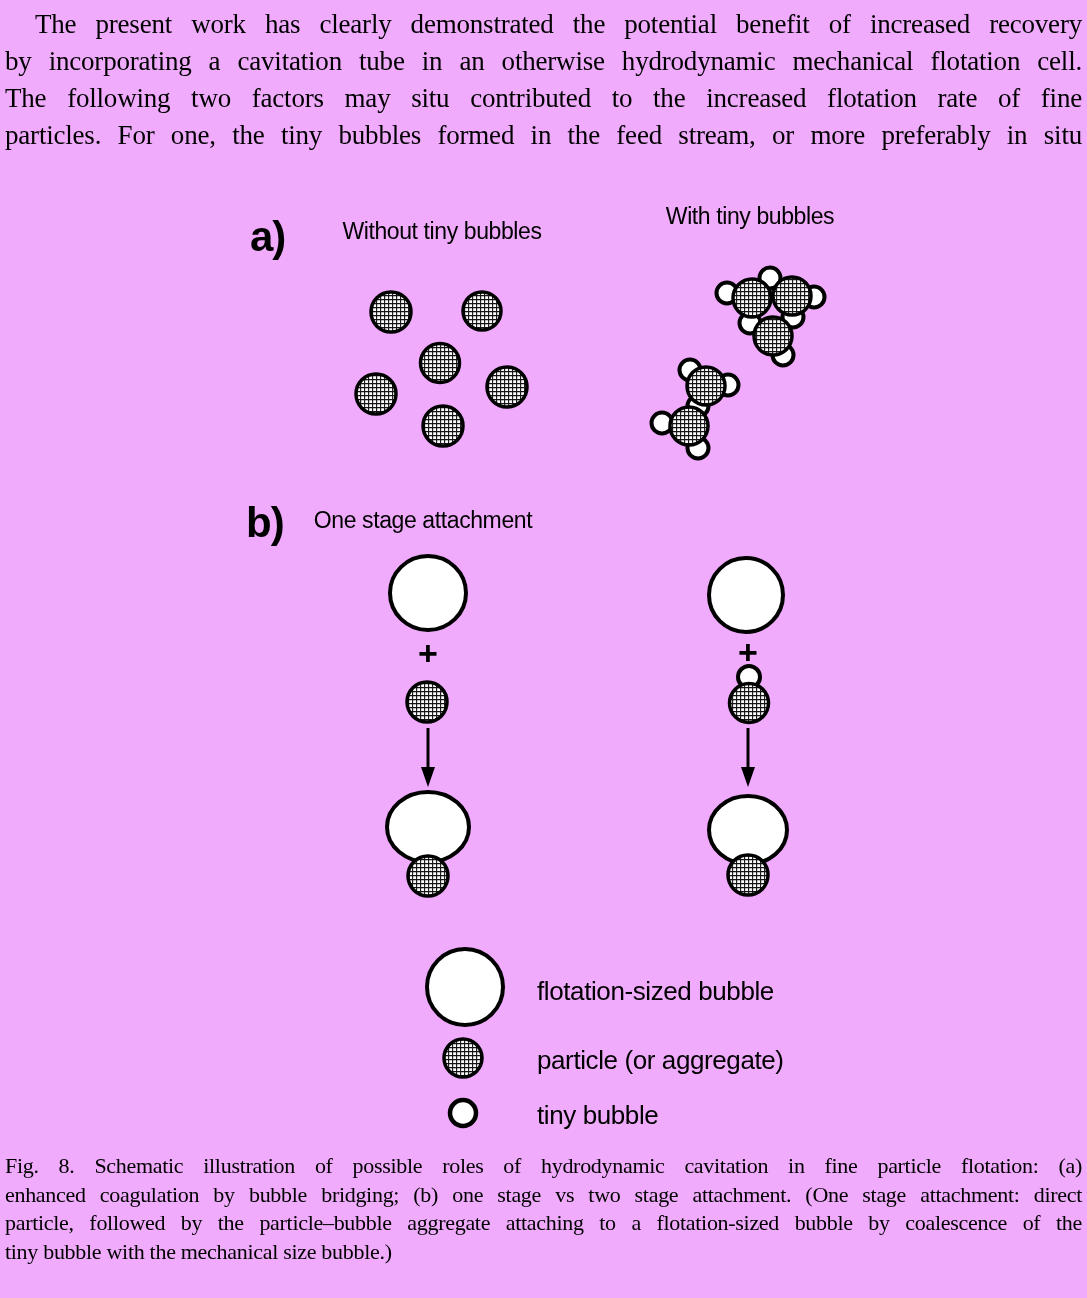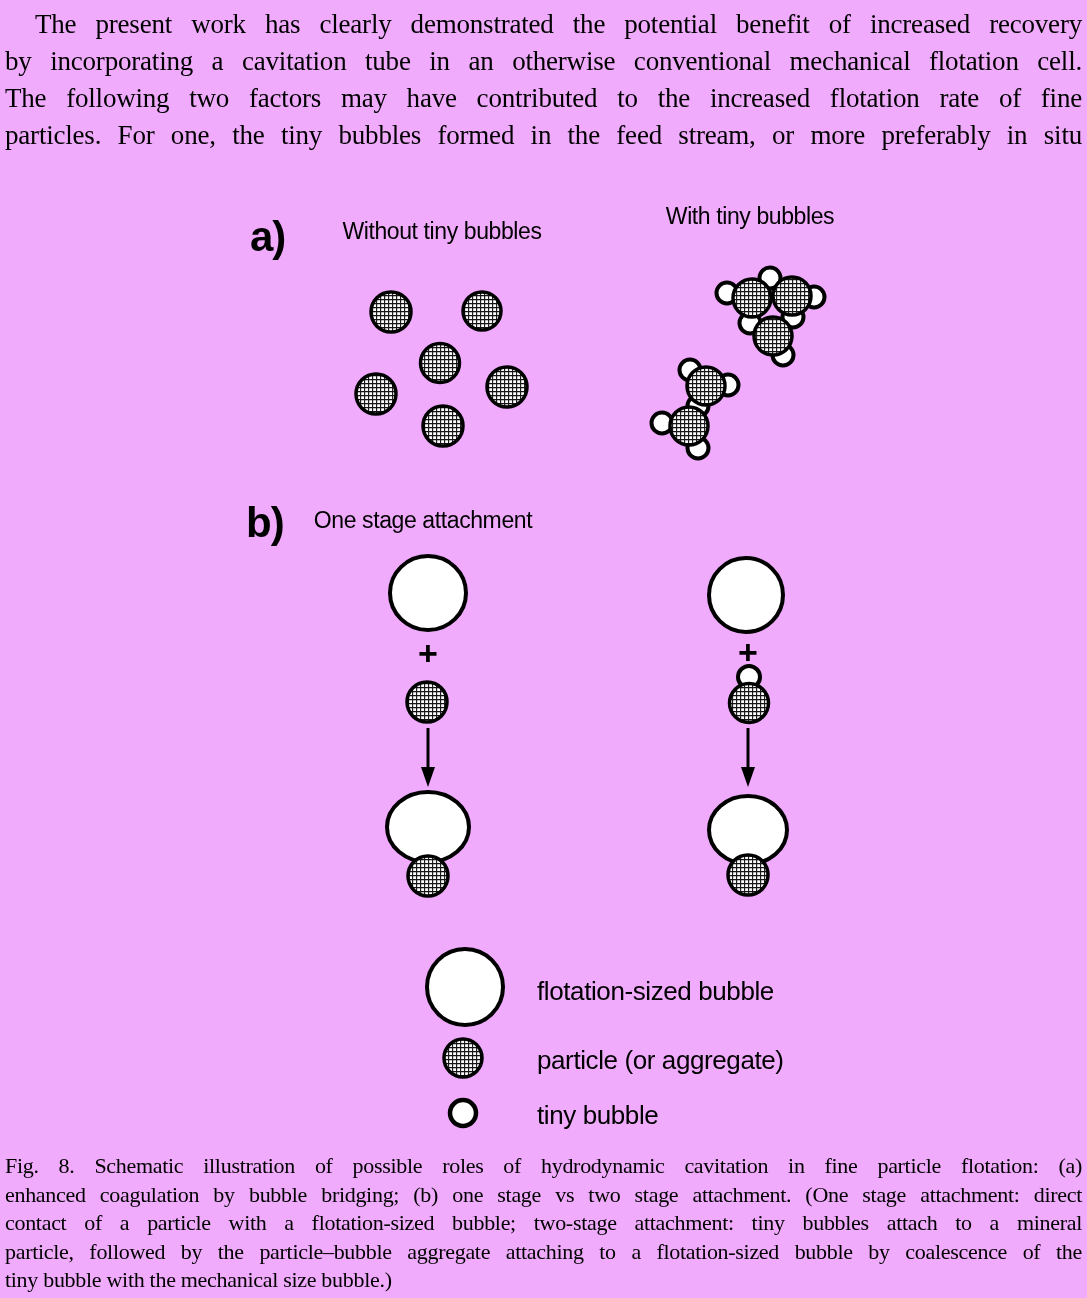--- a/index.html
+++ b/index.html
@@ -44,22 +44,22 @@
   }
   svg.diagram{position:absolute;left:0;top:195px;}
 </style>
 </head>
 <body>
 
 <div class="page">
 
   <div class="intro serif">
     <div class="tline indent">The present work has clearly demonstrated the potential benefit of increased recovery</div>
-    <div class="tline">by incorporating a cavitation tube in an otherwise conventional mechanical flotation cell.</div>
-    <div class="tline">The following two factors may have contributed to the increased flotation rate of fine</div>
+    <div class="tline">by incorporating a cavitation tube in an otherwise hydrodynamic mechanical flotation cell.</div>
+    <div class="tline">The following two factors may situ contributed to the increased flotation rate of fine</div>
     <div class="tline">particles. For one, the tiny bubbles formed in the feed stream, or more preferably in situ</div>
   </div>
 
   <svg class="diagram" width="1087" height="950" viewBox="0 0 1087 950">
     <defs>
       <pattern id="mesh" patternUnits="userSpaceOnUse" width="4" height="4">
         <rect width="4" height="4" fill="#fcfcfc"></rect>
         <path d="M0 0.6 H4 M0.6 0 V4" stroke="#141414" stroke-width="1.1" fill="none"></path>
       </pattern>
     </defs>
@@ -136,18 +136,17 @@
   <div class="plus" style="left:408px;top:636px;">+</div>
   <div class="plus" style="left:728px;top:635px;">+</div>
 
   <div class="legend-label" style="left:537px;top:977px;">flotation-sized bubble</div>
   <div class="legend-label" style="left:537px;top:1046px;">particle (or aggregate)</div>
   <div class="legend-label" style="left:537px;top:1101px;">tiny bubble</div>
 
   <div class="caption serif">
     <div class="tline">Fig. 8. Schematic illustration of possible roles of hydrodynamic cavitation in fine particle flotation: (a)</div>
     <div class="tline">enhanced coagulation by bubble bridging; (b) one stage vs two stage attachment. (One stage attachment: direct</div>
-    <div class="tline">contact of a particle with a flotation-sized bubble; two-stage attachment: tiny bubbles attach to a mineral</div>
     <div class="tline">particle, followed by the particle–bubble aggregate attaching to a flotation-sized bubble by coalescence of the</div>
     <div class="tline lastline">tiny bubble with the mechanical size bubble.)</div>
   </div>
 
 </div>
 
 </body></html>

